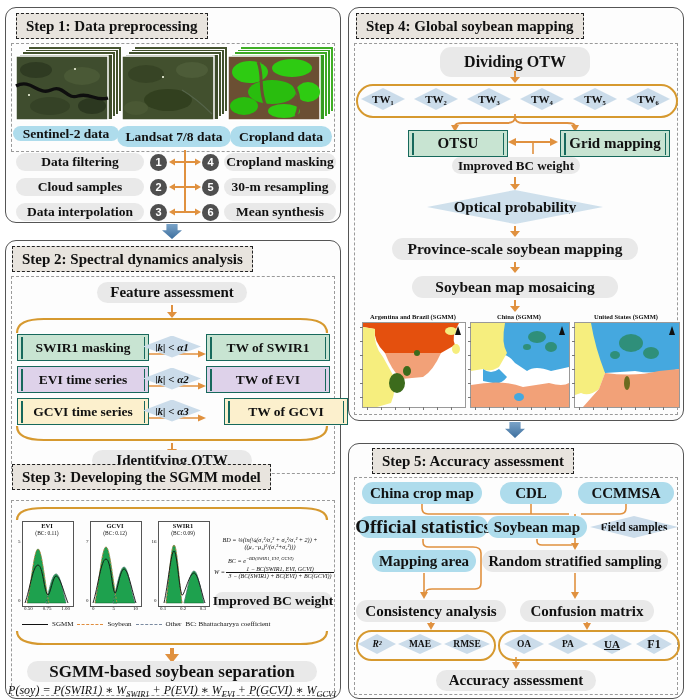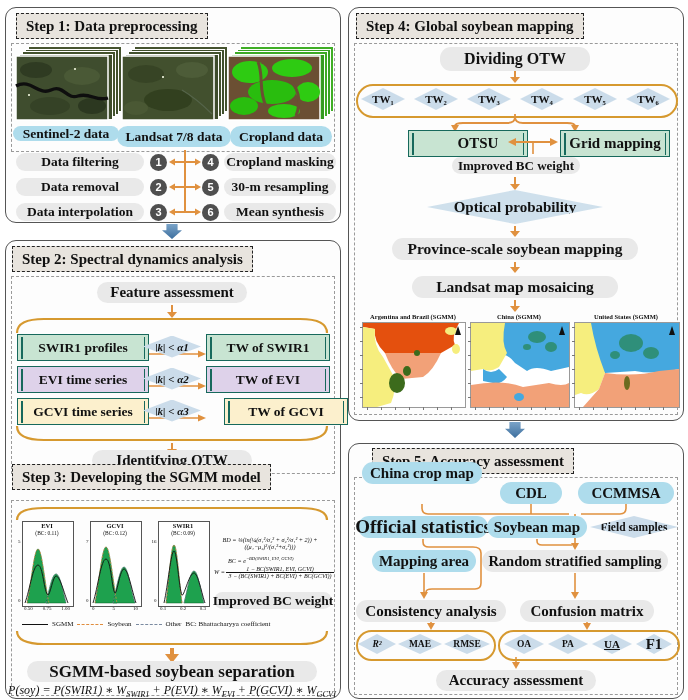--- a/index.html
+++ b/index.html
@@ -112,21 +112,21 @@
     <path d="M30,6 C36,20 30,34 38,50" stroke="#6b4f33" stroke-width="3" fill="none"></path>
     <path d="M60,24 C70,30 74,44 68,60" stroke="#6b4f33" stroke-width="3" fill="none"></path>
   </svg>
 </div>
 
 <div class="pill bpill" style="left:13px;top:126px;width:106px;height:15px;font-size:13.5px;">Sentinel-2 data</div>
 <div class="pill bpill" style="left:117px;top:126px;width:114px;height:21px;font-size:13.5px;">Landsat 7/8 data</div>
 <div class="pill bpill" style="left:230px;top:126px;width:102px;height:21px;font-size:13.5px;">Cropland data</div>
 
 <div class="pill gpill" style="left:16px;top:153px;width:128px;height:18px;font-size:13.5px;">Data filtering</div>
-<div class="pill gpill" style="left:16px;top:178px;width:128px;height:18px;font-size:13.5px;">Data removal</div>
+<div class="pill gpill" style="left:16px;top:178px;width:128px;height:18px;font-size:13.5px;">Cloud samples</div>
 <div class="pill gpill" style="left:16px;top:203px;width:128px;height:18px;font-size:13.5px;">Data interpolation</div>
 <div class="numc" style="left:150px;top:153.5px;">1</div>
 <div class="numc" style="left:150px;top:178.5px;">2</div>
 <div class="numc" style="left:150px;top:203.5px;">3</div>
 <div class="numc" style="left:202px;top:153.5px;">4</div>
 <div class="numc" style="left:202px;top:178.5px;">5</div>
 <div class="numc" style="left:202px;top:203.5px;">6</div>
 <div class="pill gpill" style="left:224px;top:153px;width:112px;height:18px;font-size:13.5px;">Cropland masking</div>
 <div class="pill gpill" style="left:224px;top:178px;width:112px;height:18px;font-size:13.5px;">30-m resampling</div>
 <div class="pill gpill" style="left:224px;top:203px;width:112px;height:18px;font-size:13.5px;">Mean synthesis</div>
@@ -162,21 +162,21 @@
   </svg>
 <svg style="left:147px;top:381px;" width="59" height="10" viewBox="0 0 59 10">
   <path d="M0,5 H51" stroke="#e0913f" stroke-width="1.6"></path>
     <polygon points="59,5 51,1.5 51,8.5" fill="#e0913f"></polygon>
   </svg>
 <svg style="left:147px;top:413px;" width="59" height="10" viewBox="0 0 59 10">
   <path d="M0,5 H51" stroke="#e0913f" stroke-width="1.6"></path>
     <polygon points="59,5 51,1.5 51,8.5" fill="#e0913f"></polygon>
   </svg>
 
-<div class="dbox green" style="left:17px;top:334px;width:130px;height:25px;font-size:13.5px;">SWIR1 profiles</div>
+<div class="dbox green" style="left:17px;top:334px;width:130px;height:25px;font-size:13.5px;">SWIR1 masking</div>
 <div class="diamond" style="left:143px;top:335.5px;width:58px;height:22px;">
     <i class="cond">|k| &lt; α1</i>
   </div>
 <div class="dbox green" style="left:206px;top:334px;width:122px;height:25px;font-size:13.5px;">TW of SWIR1</div>
 
 <div class="dbox purple" style="left:17px;top:366px;width:130px;height:25px;font-size:13.5px;">EVI time series</div>
 <div class="diamond" style="left:143px;top:367.5px;width:58px;height:22px;">
     <i class="cond">|k| &lt; α2</i>
   </div>
 <div class="dbox purple" style="left:206px;top:366px;width:122px;height:25px;font-size:13.5px;">TW of EVI</div>
@@ -281,53 +281,53 @@
 <div class="oarrow-big" style="left:170px;top:648px;height:6px;"></div>
 <div class="pill gpill" style="left:27px;top:661px;width:290px;height:21px;font-size:17px;">SGMM-based soybean separation</div>
 <div class="formula" style="left:0;top:683px;width:344px;text-align:center;font-size:12px;">
   <span>P(soy) = P(SWIR1) ∗ W</span><sub>SWIR1</sub><span> + P(EVI) ∗ W</span><sub>EVI</sub><span> + P(GCVI) ∗ W</span><sub>GCVI</sub>
 </div>
 
 <div class="panel" style="left:348px;top:7px;width:334px;height:412px;"></div>
 <div class="dashedbox" style="left:354px;top:43px;width:322px;height:370px;"></div>
 <div class="steptitle" style="left:356px;top:13px;">Step 4: Global soybean mapping</div>
 
-<div class="pill gpill" style="left:440px;top:47px;width:150px;height:24px;font-size:16px;">Dividing OTW</div>
+<div class="pill gpill" style="left:440px;top:47px;width:150px;height:30px;font-size:16px;">Dividing OTW</div>
 <div class="oarrow" style="left:513.8px;top:71px;height:6px;"></div>
 
 <div class="capsule" style="left:356px;top:84px;width:318px;height:30px;"></div>
 <div class="diamond" style="left:361px;top:88px;width:44px;height:22px;font-size:11px;">TW₁</div>
 <div class="diamond" style="left:414px;top:88px;width:44px;height:22px;font-size:11px;">TW₂</div>
 <div class="diamond" style="left:467px;top:88px;width:44px;height:22px;font-size:11px;">TW₃</div>
 <div class="diamond" style="left:520px;top:88px;width:44px;height:22px;font-size:11px;">TW₄</div>
 <div class="diamond" style="left:573px;top:88px;width:44px;height:22px;font-size:11px;">TW₅</div>
 <div class="diamond" style="left:626px;top:88px;width:44px;height:22px;font-size:11px;">TW₆</div>
 
 <svg style="left:430px;top:114px;" width="172" height="16" viewBox="0 0 172 16">
   <path d="M85,0 V3 M85,3 Q85,9 77,9 H33 Q25,9 25,12 V13 M85,3 Q85,9 93,9 H137 Q145,9 145,12 V13" fill="none" stroke="#e0913f" stroke-width="1.8"></path>
   <polygon points="25,18 21,11 29,11" fill="#e0913f"></polygon>
     <polygon points="145,18 141,11 149,11" fill="#e0913f"></polygon>
 </svg>
 
-<div class="dbox green" style="left:408px;top:130px;width:98px;height:25px;font-size:15px;padding-left:20px;">OTSU</div>
+<div class="dbox green" style="left:408px;top:130px;width:98px;height:25px;font-size:15px;">OTSU</div>
 <div class="dbox green" style="left:560px;top:130px;width:108px;height:25px;font-size:15px;">Grid mapping</div>
 <svg style="left:508px;top:136px;" width="50" height="12" viewBox="0 0 50 12">
   <path d="M7,6 H43" stroke="#e0913f" stroke-width="1.8"></path>
   <polygon points="0,6 8,2 8,10" fill="#e0913f"></polygon>
     <polygon points="50,6 42,2 42,10" fill="#e0913f"></polygon>
   <path d="M25,6 V18" stroke="#e0913f" stroke-width="1.6"></path>
 </svg>
 <div class="pill gpill" style="left:452px;top:157px;width:128px;height:17px;font-size:13px;">Improved BC weight</div>
 <div class="oarrow" style="left:513.8px;top:177px;height:7px;"></div>
 
 <div class="diamond" style="left:427px;top:190px;width:176px;height:34px;font-size:15px;background:#cfe0ec;">Optical probability</div>
 <div class="oarrow" style="left:513.8px;top:226px;height:5px;"></div>
 <div class="pill gpill" style="left:392px;top:238px;width:246px;height:22px;font-size:15.5px;">Province-scale soybean mapping</div>
 <div class="oarrow" style="left:513.8px;top:262px;height:5px;"></div>
-<div class="pill gpill" style="left:412px;top:276px;width:206px;height:22px;font-size:15.5px;">Landsat map mosaicing</div>
+<div class="pill gpill" style="left:412px;top:276px;width:206px;height:22px;font-size:15.5px;">Soybean map mosaicing</div>
 <div class="oarrow" style="left:513.8px;top:300px;height:6px;"></div>
 
 <div class="maptitle" style="left:362px;top:313px;width:102px;">Argentina and Brazil (SGMM)</div>
 <div class="mapframe" style="left:362px;top:322px;width:102px;height:84px;">
   <svg style="left:0;top:0;" width="102" height="84" viewBox="0 0 102 84">
     <rect width="102" height="84" fill="#fff"></rect>
     <path d="M0,0 H96 Q88,14 92,22 L78,30 Q60,40 40,38 L22,30 Q10,18 12,6 L0,4 Z" fill="#e4500e"></path>
     <path d="M22,30 L78,30 Q70,48 60,54 L38,56 Q28,46 22,30 Z" fill="#f2a178"></path>
     <path d="M0,4 L12,6 Q10,22 20,34 L30,52 Q34,66 28,80 L14,84 H0 Z" fill="#f6ee7e"></path>
     <ellipse cx="34" cy="60" rx="8" ry="10" fill="#3c6b1c"></ellipse>
@@ -397,21 +397,21 @@
   <g fill="#e0913f">
     <polygon points="221,47 217,40 225,40"></polygon>
     <polygon points="70,96 66,89 74,89"></polygon>
     <polygon points="221,96 217,89 225,89"></polygon>
     <polygon points="77,127 73,120 81,120"></polygon>
     <polygon points="233,127 229,120 237,120"></polygon>
     <polygon points="162,166 158,159 166,159"></polygon>
   </g>
 </svg>
 
-<div class="pill bpill" style="left:362px;top:462px;width:120px;height:22px;font-size:15px;">China crop map</div>
+<div class="pill bpill" style="left:362px;top:482px;width:120px;height:22px;font-size:15px;">China crop map</div>
 <div class="pill bpill" style="left:500px;top:482px;width:62px;height:22px;font-size:15px;">CDL</div>
 <div class="pill bpill" style="left:578px;top:482px;width:96px;height:22px;font-size:15px;">CCMMSA</div>
 
 <div class="pill bpill" style="left:358px;top:516px;width:130px;height:22px;font-size:19px;">Official statistics</div>
 <div class="pill bpill" style="left:487px;top:516px;width:100px;height:22px;font-size:15px;">Soybean map</div>
 <div class="diamond" style="left:590px;top:516px;width:88px;height:22px;font-size:11.5px;">Field samples</div>
 
 <div class="pill bpill" style="left:372px;top:550px;width:104px;height:22px;font-size:15px;">Mapping area</div>
 <div class="pill gpill" style="left:482px;top:550px;width:186px;height:22px;font-size:14.5px;">Random stratified sampling</div>
 
@@ -420,15 +420,15 @@
 
 <div class="capsule" style="left:356px;top:630px;width:136px;height:27px;"></div>
 <div class="diamond" style="left:358px;top:634px;width:38px;height:20px;font-size:9.5px;font-style:italic;">R²</div>
 <div class="diamond" style="left:398px;top:634px;width:44px;height:20px;font-size:9.5px;">MAE</div>
 <div class="diamond" style="left:444px;top:634px;width:46px;height:20px;font-size:9.5px;">RMSE</div>
 
 <div class="capsule" style="left:498px;top:630px;width:178px;height:27px;"></div>
 <div class="diamond" style="left:504px;top:634px;width:40px;height:20px;font-size:9.5px;">OA</div>
 <div class="diamond" style="left:548px;top:634px;width:40px;height:20px;font-size:9.5px;">PA</div>
 <div class="diamond" style="left:592px;top:634px;width:40px;height:20px;font-size:11px;text-decoration:underline;">UA</div>
-<div class="diamond" style="left:636px;top:634px;width:36px;height:20px;font-size:15px;">F1</div>
+<div class="diamond" style="left:636px;top:634px;width:36px;height:20px;font-size:12px;">F1</div>
 
 <div class="pill gpill" style="left:436px;top:670px;width:160px;height:21px;font-size:15px;">Accuracy assessment</div>
 
 </body></html>

